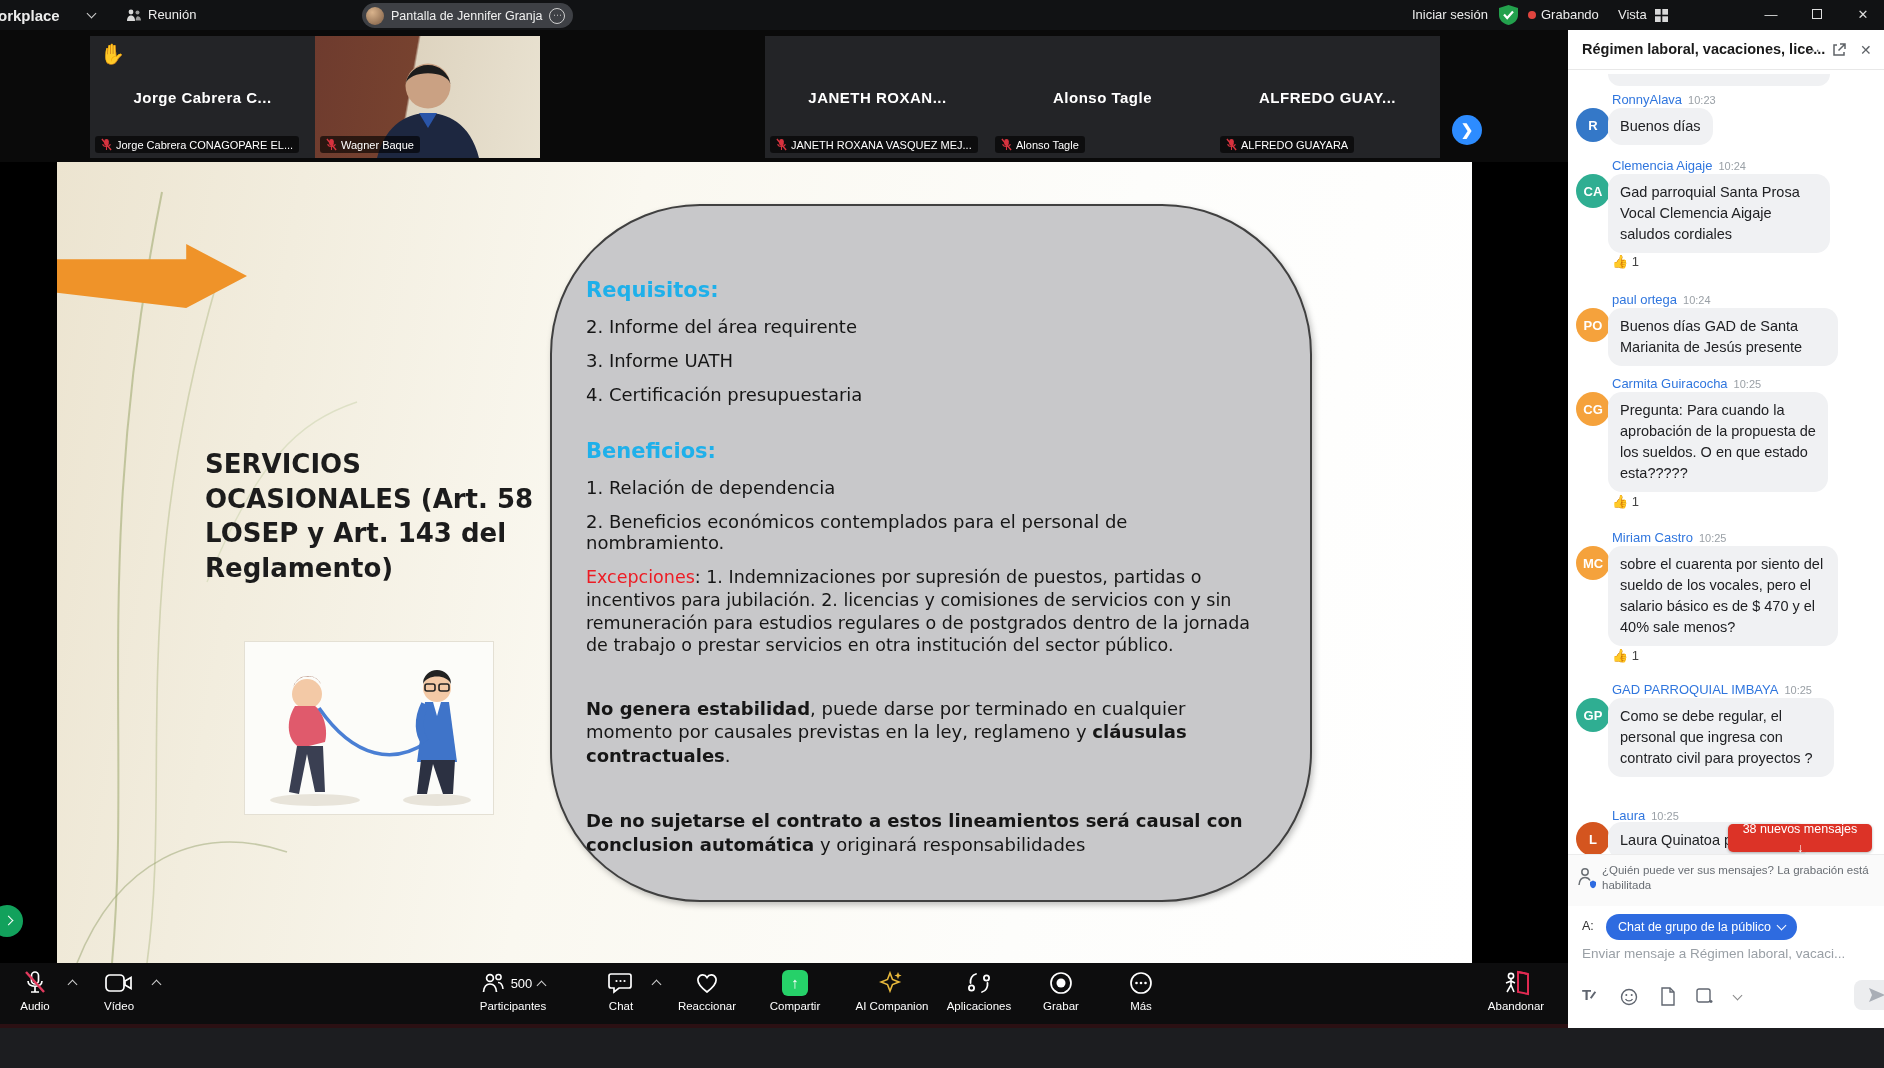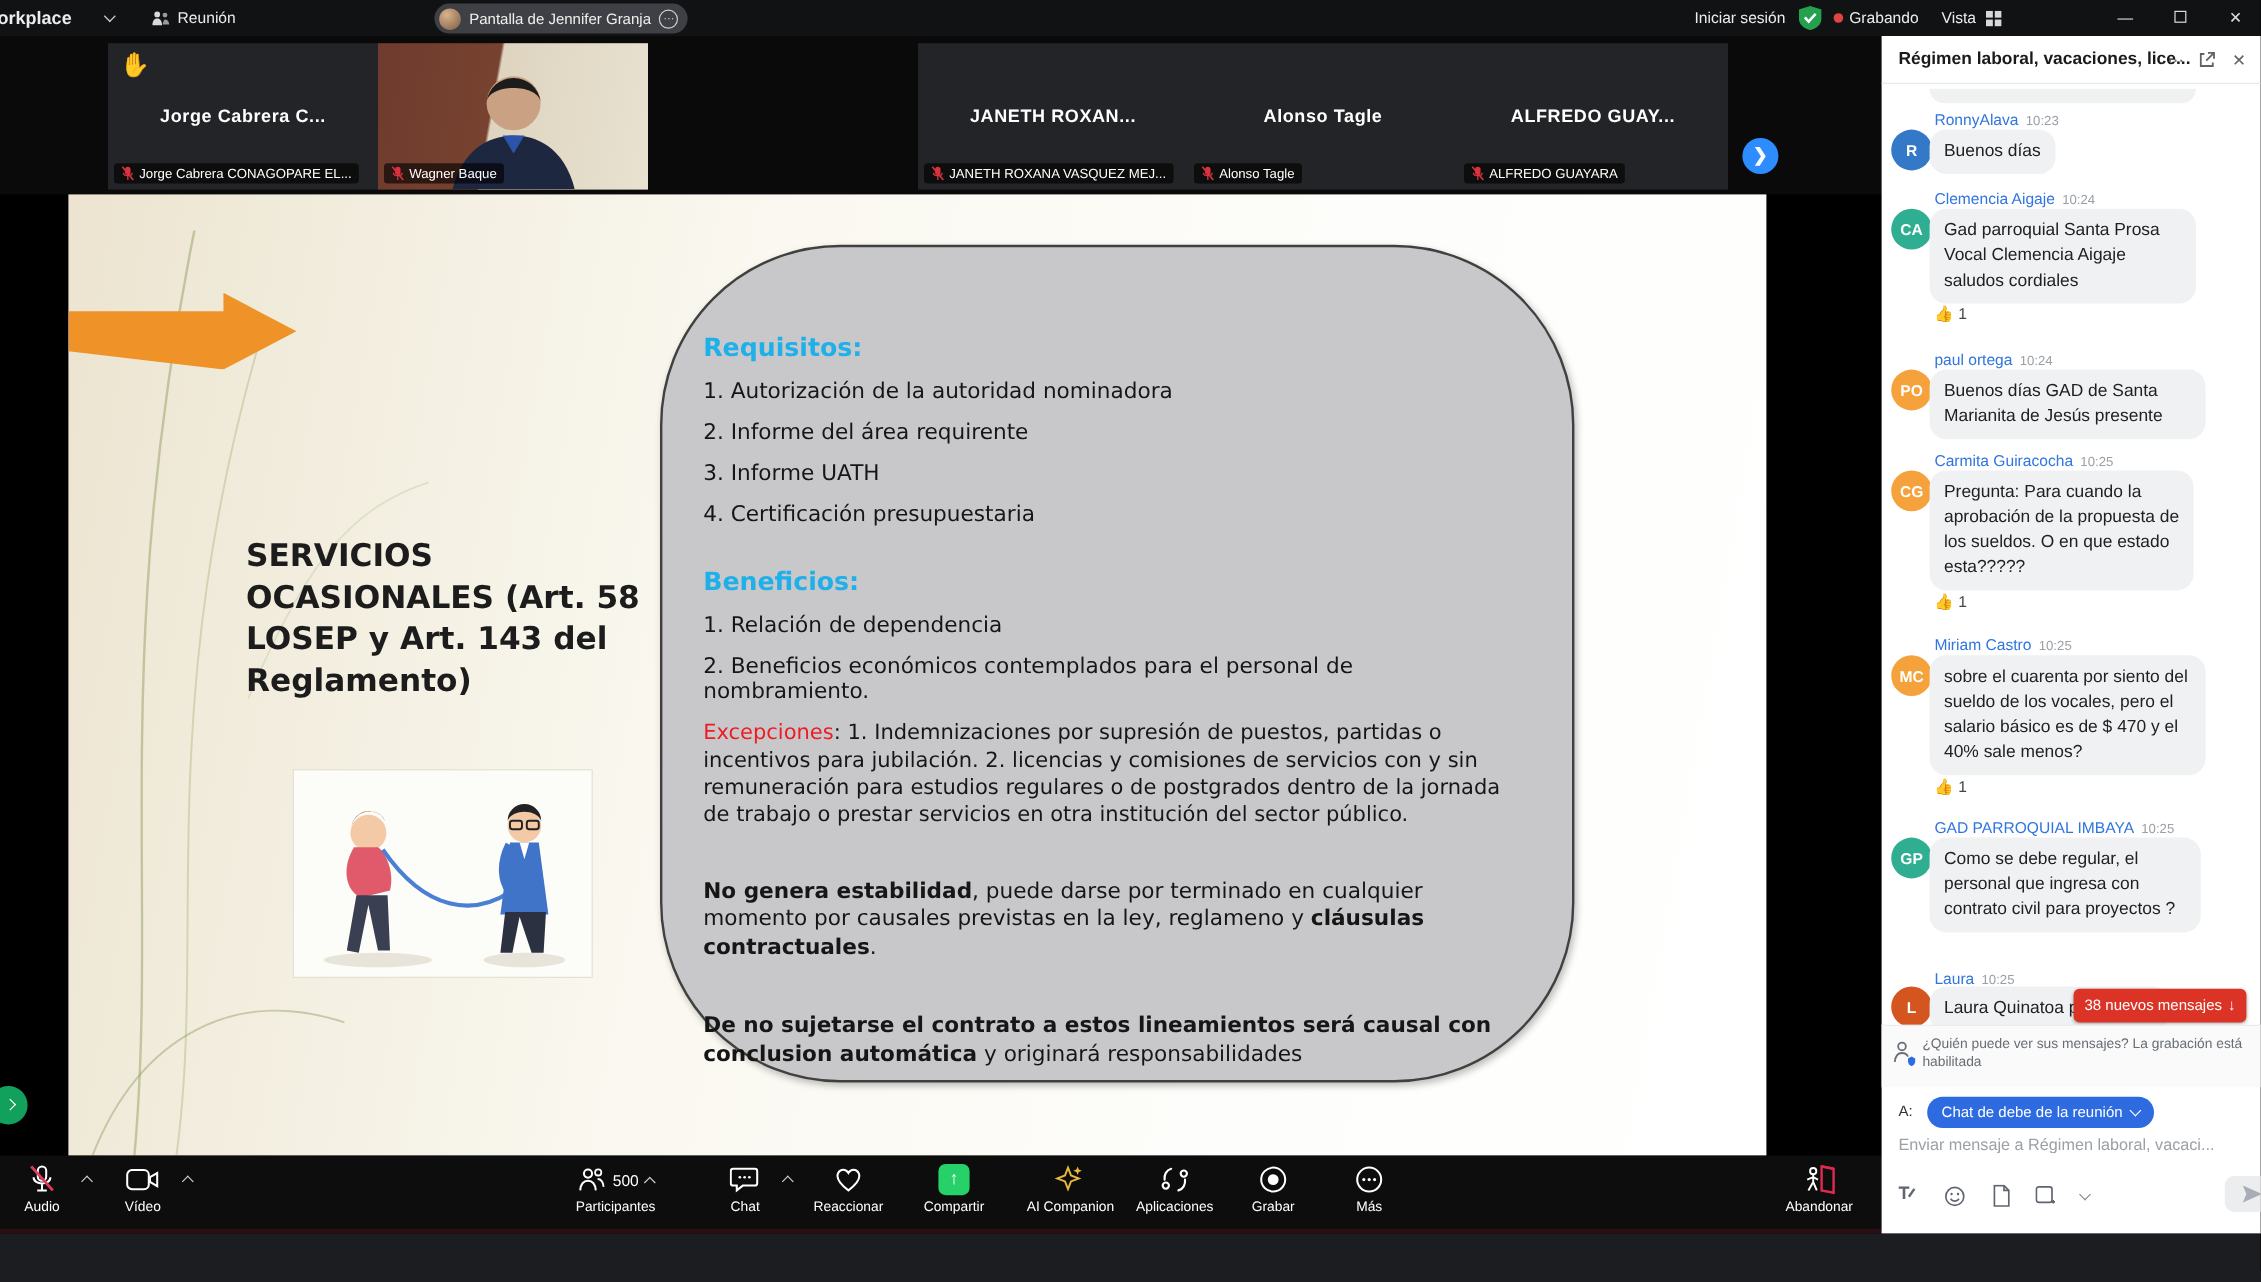--- a/index.html
+++ b/index.html
@@ -60,21 +60,21 @@
   
   #chat { position:absolute; left:1568px; top:30px; width:344px; height:998px; background:#fff; }
   #chat-header { position:absolute; left:0; top:0; width:316px; height:40px; border-bottom:1px solid #e8e8e8; }
   #chat-header .title { position:absolute; left:14px; top:11px; font-size:14.5px; font-weight:bold; color:#1a1a1a; }
   .ch-ic { position:absolute; top:12px; color:#5f6368; font-size:14px; }
   .msg-name { position:absolute; left:44px; font-size:13px; color:#3076de; }
   .msg-time { font-size:11px; color:#9aa0a6; margin-left:6px; }
   .avatar { position:absolute; left:8px; width:34px; height:34px; border-radius:50%; color:#fff; font-size:13px; font-weight:bold; display:flex; align-items:center; justify-content:center; }
   .bubble { position:absolute; left:40px; max-width:238px; background:#f0f1f3; border-radius:14px; padding:8px 12px; font-size:14.5px; line-height:21px; color:#202124; }
   .react { position:absolute; left:44px; font-size:13px; color:#444; }
-  #newmsg-pill { position:absolute; left:160px; top:794px; width:144px; height:28px; background:#dc3327; border-radius:5px; color:#fff; font-size:12.5px; display:flex; align-items:center; justify-content:center; gap:5px; box-shadow:0 1px 3px rgba(0,0,0,.3); }
+  #newmsg-pill { position:absolute; left:160px; top:794px; width:144px; height:28px; background:#dc3327; border-radius:5px; color:#fff; font-size:12.5px; display:flex; align-items:center; justify-content:center; gap:5px; box-shadow:0 1px 3px rgba(0,0,0,.3);flex-direction:column; }
   #privacy { position:absolute; left:0; top:824px; width:316px; height:52px; background:#fafafa; border-top:1px solid #ececec; }
   #privacy .ptxt { position:absolute; left:34px; top:8px; width:272px; font-size:11.5px; line-height:15px; color:#686d73; }
   #to-row { position:absolute; left:0; top:884px; width:316px; height:28px; }
   #to-pill { position:absolute; left:38px; top:0; height:26px; background:#2e6be0; border-radius:13px; color:#fff; font-size:12.5px; display:flex; align-items:center; padding:0 12px; gap:7px; }
   #chat-input { position:absolute; left:14px; top:916px; width:284px; border:none; outline:none; font-size:13.5px; color:#333; font-family:"Liberation Sans",sans-serif; background:transparent; }
   #chat-input::placeholder { color:#9aa0a6; }
   .cirow { position:absolute; top:956px; color:#606670; }
   #send-btn { position:absolute; right:12px; top:950px; width:46px; height:30px; background:#ecedef; border-radius:8px; display:flex; align-items:center; justify-content:center; }
   #chat-scroll { position:absolute; right:2px; top:470px; width:6px; height:170px; background:#cfd2d6; border-radius:3px; }
 
@@ -222,21 +222,20 @@
         <path d="M180,60 L204,60 L212,120 L172,120 Z" fill="#3f74c9"></path>
         <path d="M188,60 L192,74 L196,60 Z" fill="#fff"></path>
         <path d="M180,62 C172,78 174,92 180,100" stroke="#3f74c9" stroke-width="8" fill="none"></path>
         <path d="M176,118 L172,152 L182,152 L188,122 L198,152 L208,152 L210,118 Z" fill="#2c3142"></path>
       </svg>
     </div>
 
     <div id="blob">
       <div id="blob-inner">
         <div class="h-cyan">Requisitos:</div>
-        <div class="s-item">1. Autorización de la autoridad nominadora</div>
         <div class="s-item">2. Informe del área requirente</div>
         <div class="s-item">3. Informe UATH</div>
         <div class="s-item">4. Certificación presupuestaria</div>
 
         <div class="h-cyan" style="margin-top:34px;">Beneficios:</div>
         <div class="s-item">1. Relación de dependencia</div>
         <div class="s-item">2. Beneficios económicos contemplados para el personal de nombramiento.</div>
 
         <div class="s-para" style="margin-top:2px;">
           <span class="red">Excepciones</span><span>: 1. Indemnizaciones por supresión de puestos, partidas o incentivos para jubilación. 2. licencias y comisiones de servicios con y sin remuneración para estudios regulares o de postgrados dentro de la jornada de trabajo o prestar servicios en otra institución del sector público.</span>
@@ -438,21 +437,21 @@
           <circle cx="8" cy="5" r="3.2" fill="none" stroke="#6b7075" stroke-width="1.5"></circle>
           <path d="M2,18 C2.5,12.5 5,10.5 8,10.5 C10,10.5 12,11.5 13,13.5" fill="none" stroke="#6b7075" stroke-width="1.5"></path>
           <path d="M13,15 l3,-1.5 l3,1.5 v2.5 c0,2 -1.5,3.2 -3,3.8 c-1.5,-.6 -3,-1.8 -3,-3.8 Z" fill="#2e6be0"></path>
         </svg>
       <div class="ptxt">¿Quién puede ver sus mensajes? La grabación está habilitada</div>
     </div>
 
     <div id="to-row">
       <span class="abs" style="left:14px;top:5px;font-size:12.5px;color:#333;">A:</span>
       <div id="to-pill">
-          <span>Chat de debe de la reunión</span>
+          <span>Chat de grupo de la público</span>
           <span class="chev down" style="border-color:#fff;margin-top:-3px;"></span>
         </div>
     </div>
 
     <input id="chat-input" placeholder="Enviar mensaje a Régimen laboral, vacaci..." style="">
 
     <div class="cirow" style="left:14px;"><span style="font-size:15px;font-weight:bold;">T</span><span style="display:inline-block;width:8px;height:1.6px;background:#606670;transform:rotate(-55deg) translate(2px,-4px);"></span></div>
     <svg class="cirow" style="left:52px;top:958px;" width="18" height="18" viewBox="0 0 18 18">
         <circle cx="9" cy="9" r="7.5" fill="none" stroke="#606670" stroke-width="1.4"></circle>
         <circle cx="6.3" cy="7" r="1" fill="#606670"></circle>

